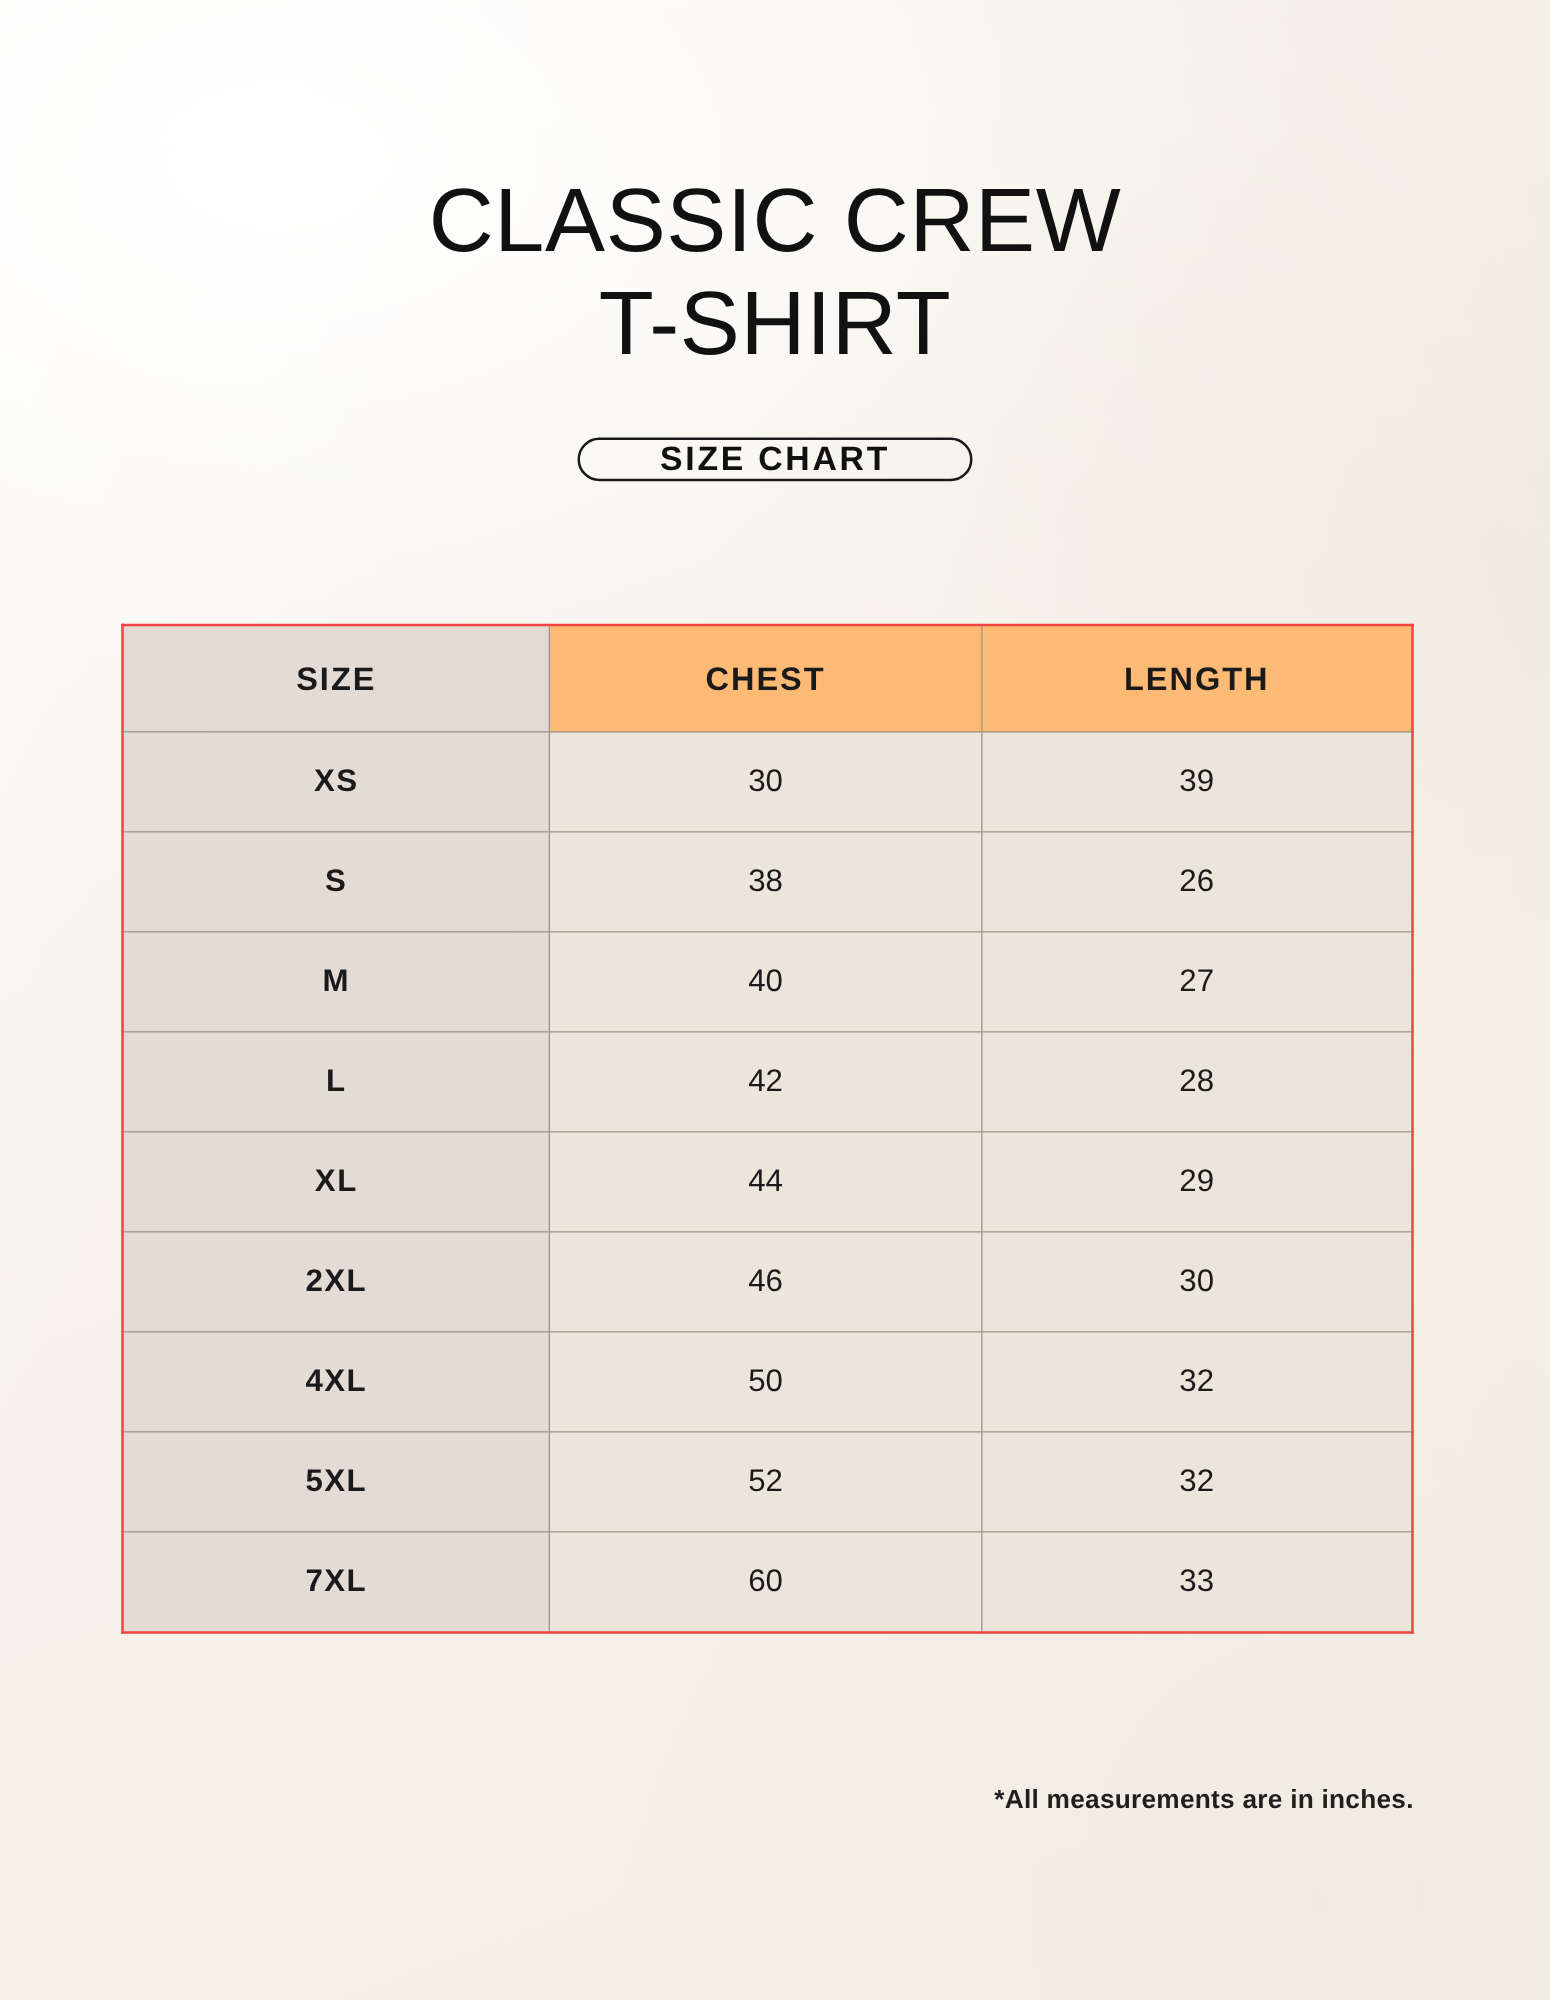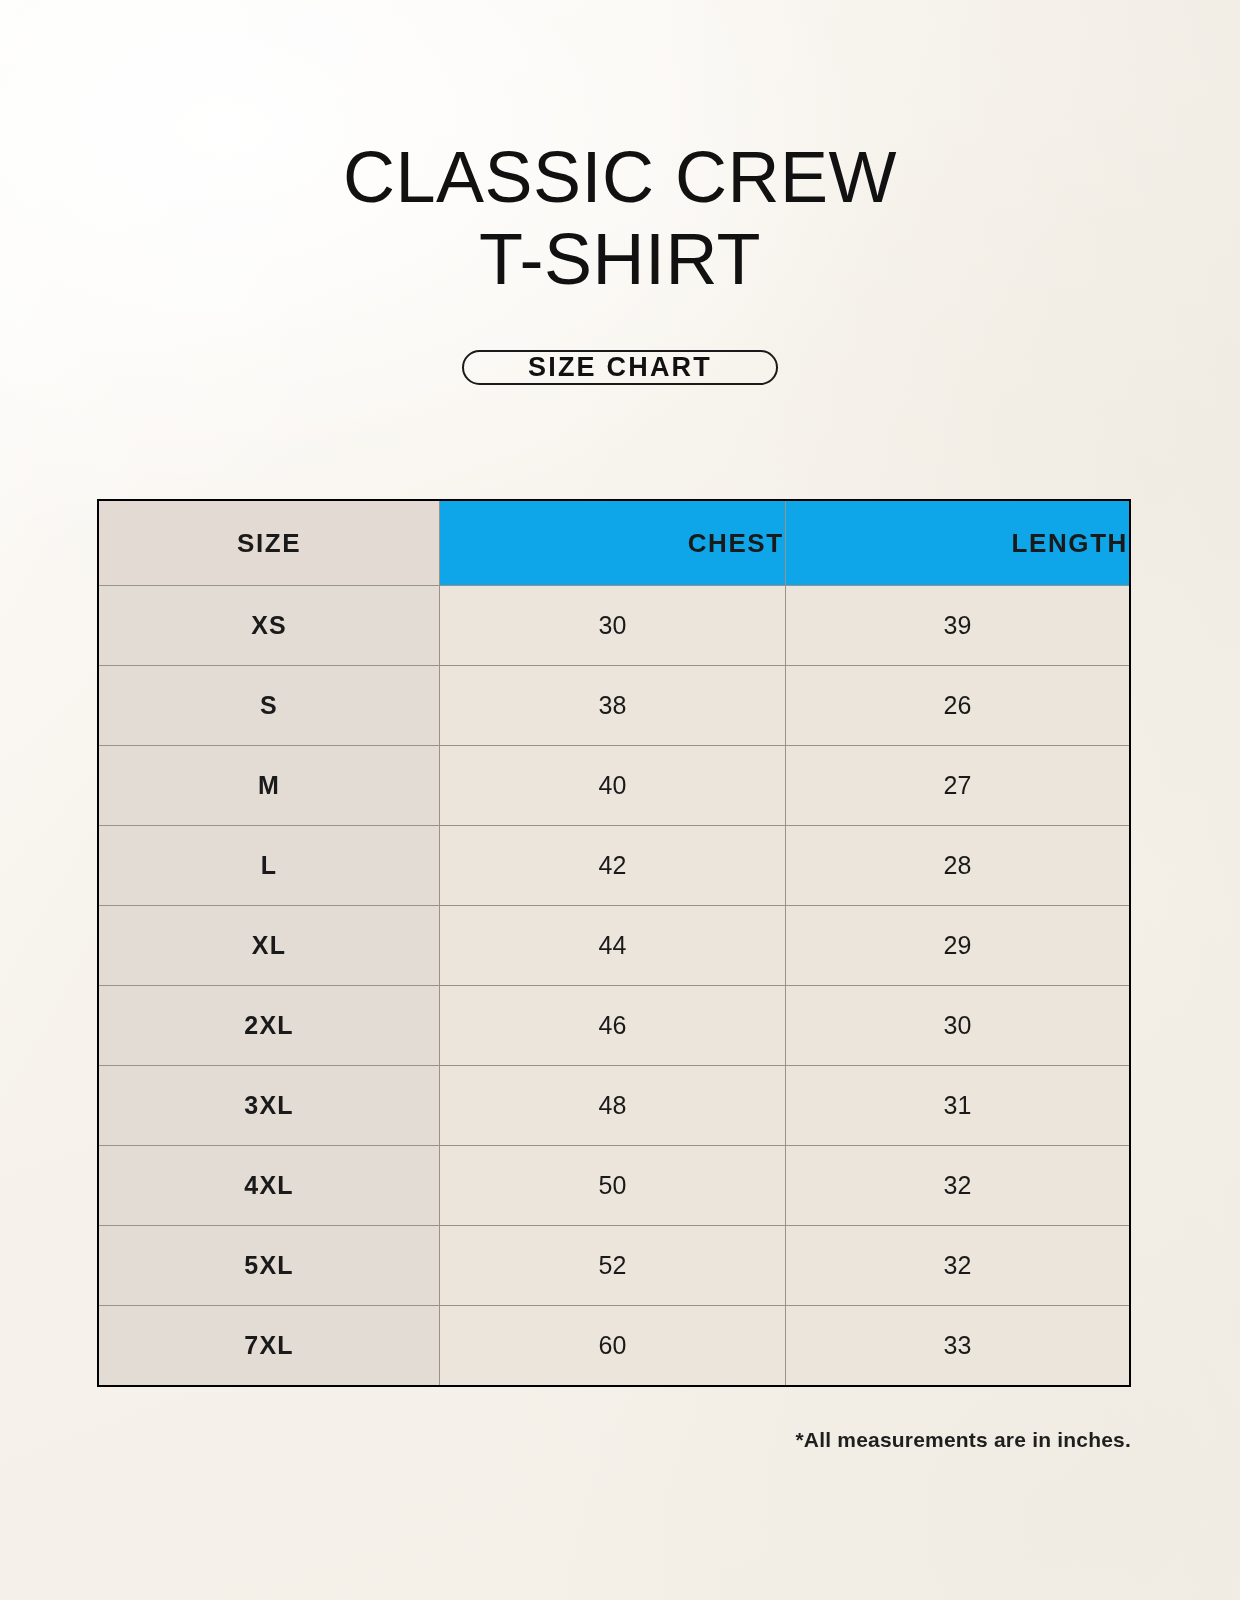--- a/index.html
+++ b/index.html
@@ -75,43 +75,42 @@
   .table-wrap {
     position: absolute;
     top: 499px;
     left: 97px;
     width: 1034px;
   }
   table.size-chart {
     width: 100%;
     border-collapse: collapse;
     table-layout: fixed;
-    border: 2px solid #000000;
+    border: 2px solid #ef4444;
   }
   table.size-chart th,
   table.size-chart td {
     border: 1px solid #9a9187;
     height: 77px;
     text-align: center;
     vertical-align: middle;
     font-size: 25px;
     color: #1a1a1a;
   }
   table.size-chart thead th {
     font-weight: 700;
     letter-spacing: 1.6px;
     font-size: 26px;
     height: 82px;
   }
   thead th.col-size {
     background: #e2dad3;
   }
   thead th.col-measure {
-    background: #0ea5e9;
-    text-align: right;
+    background: #fdba74;
   }
   tbody td.cell-size {
     background: #e3dcd5;
     font-weight: 700;
     letter-spacing: 1.2px;
   }
   tbody td.cell-value {
     background: #ece5db;
     font-weight: 400;
   }
@@ -181,25 +180,20 @@
           <td class="cell-size">XL</td>
           <td class="cell-value">44</td>
           <td class="cell-value">29</td>
         </tr>
         <tr>
           <td class="cell-size">2XL</td>
           <td class="cell-value">46</td>
           <td class="cell-value">30</td>
         </tr>
         <tr>
-          <td class="cell-size">3XL</td>
-          <td class="cell-value">48</td>
-          <td class="cell-value">31</td>
-        </tr>
-        <tr>
           <td class="cell-size">4XL</td>
           <td class="cell-value">50</td>
           <td class="cell-value">32</td>
         </tr>
         <tr>
           <td class="cell-size">5XL</td>
           <td class="cell-value">52</td>
           <td class="cell-value">32</td>
         </tr>
         <tr>

